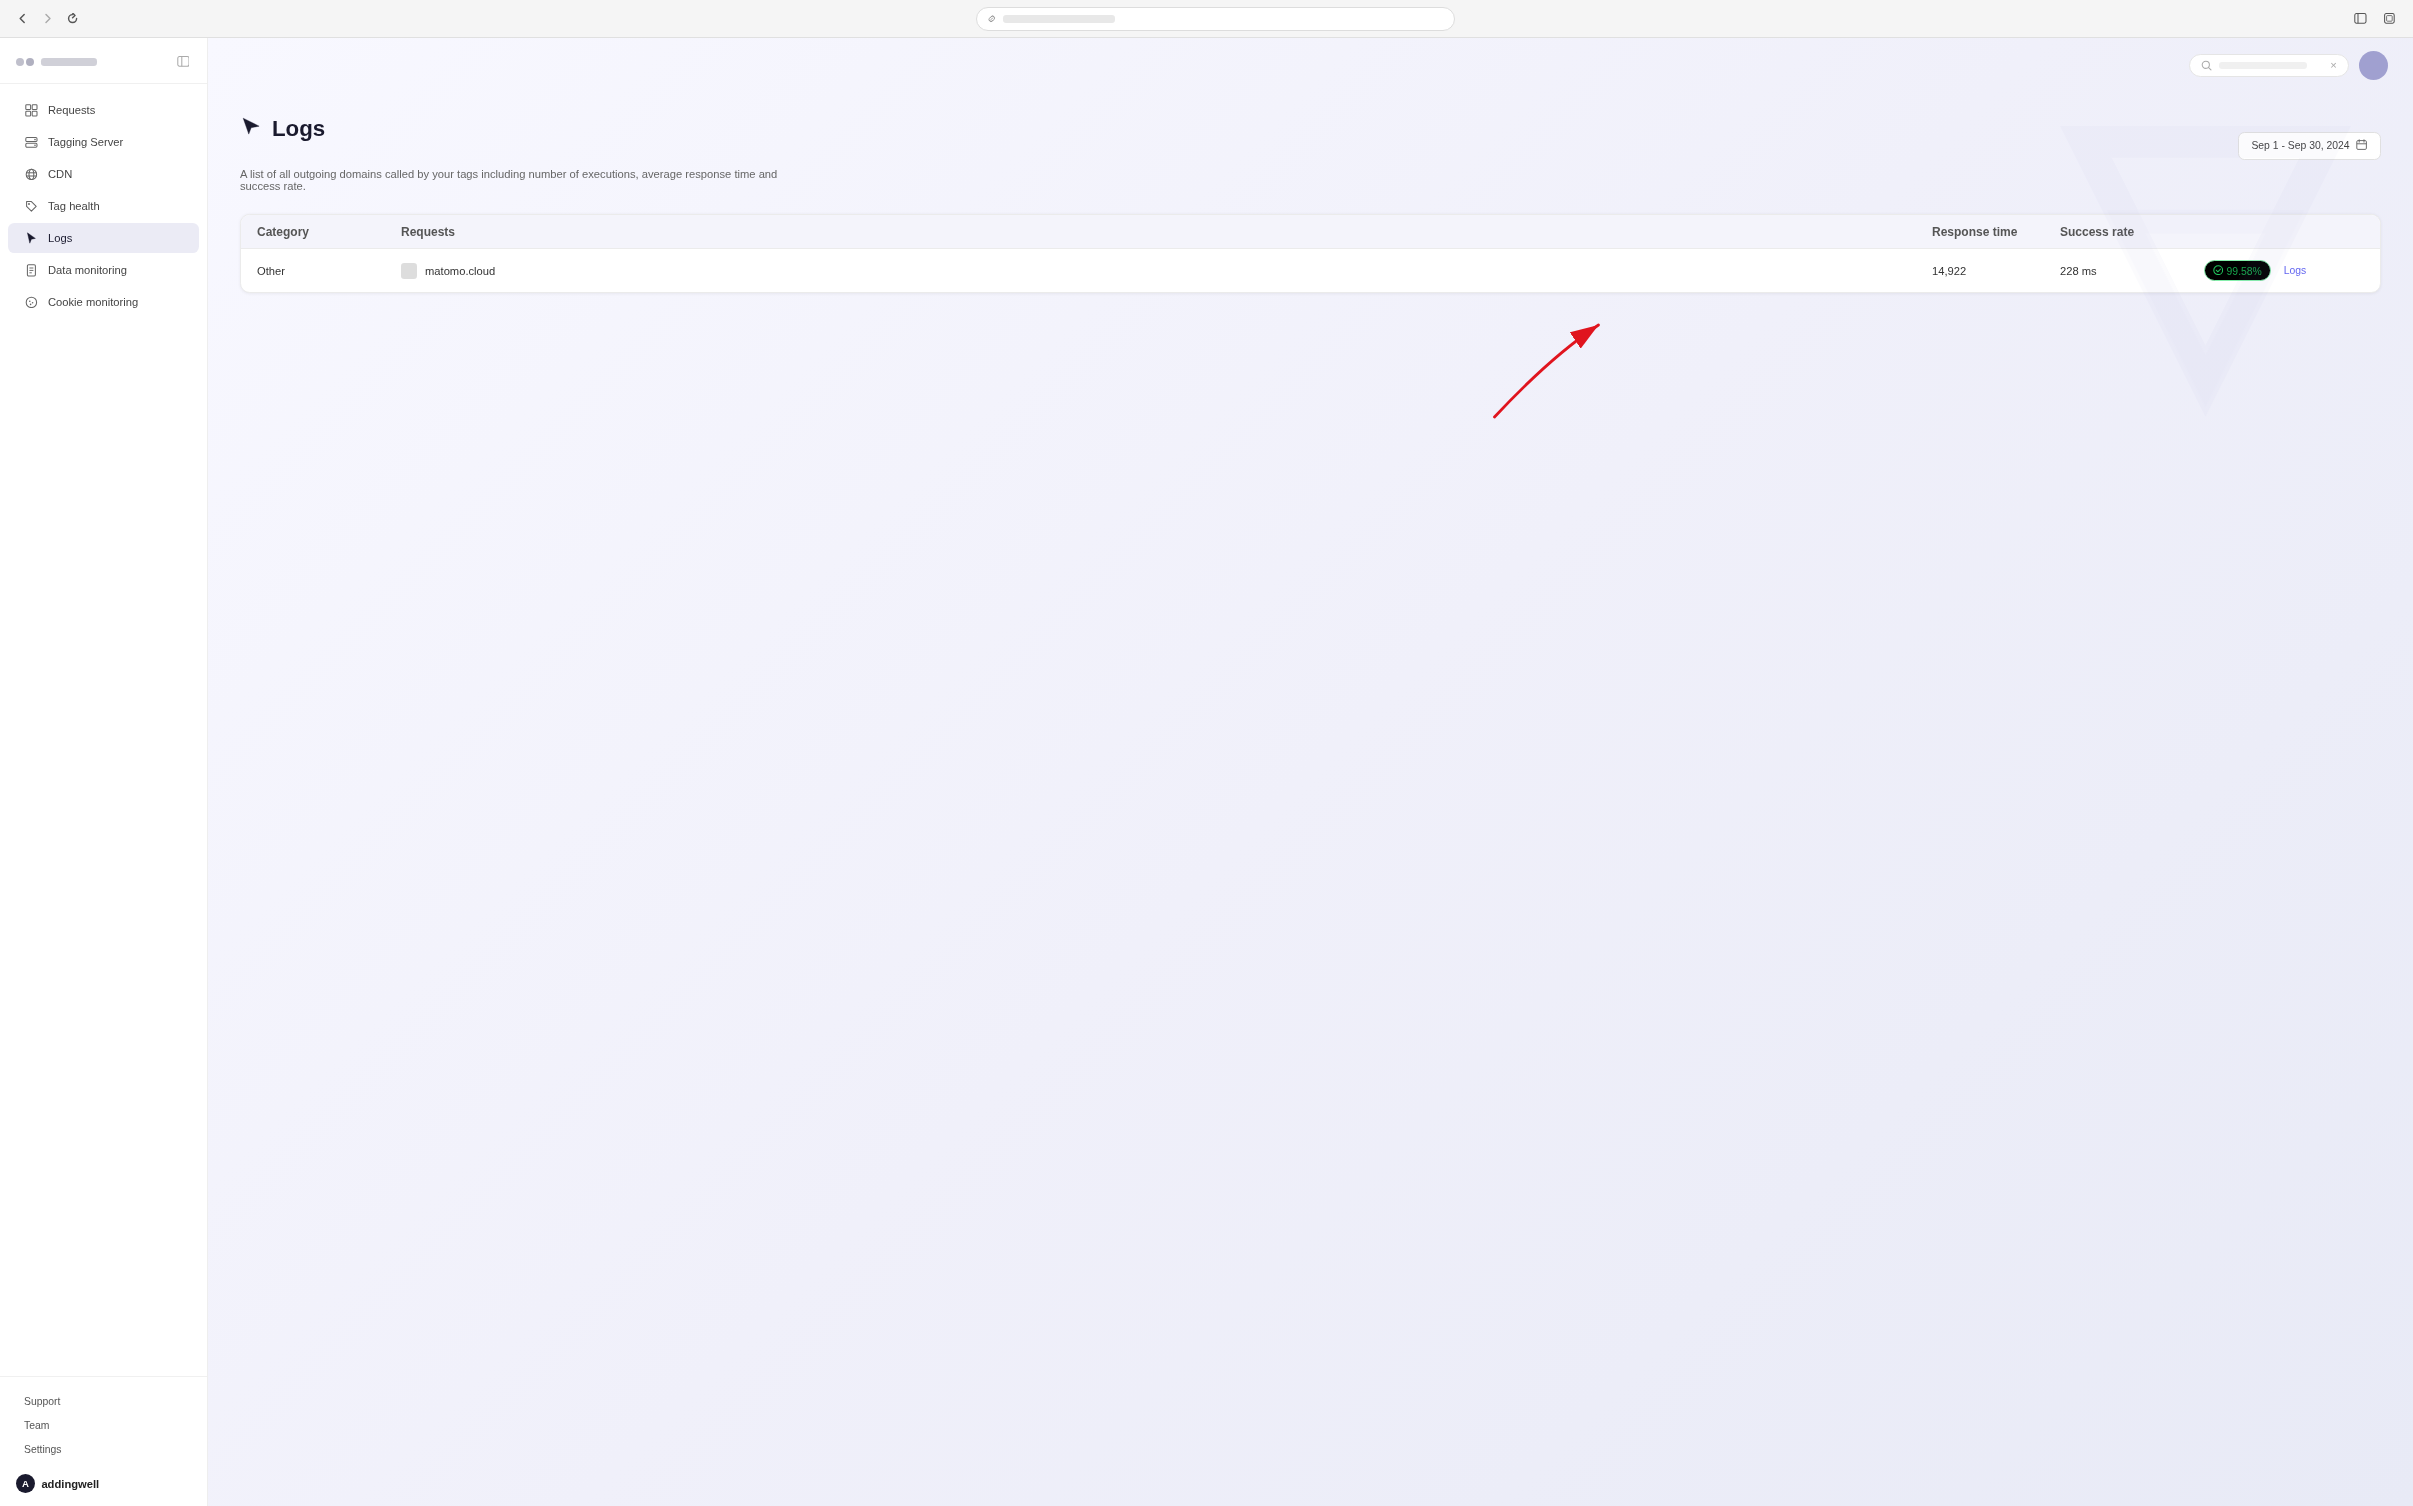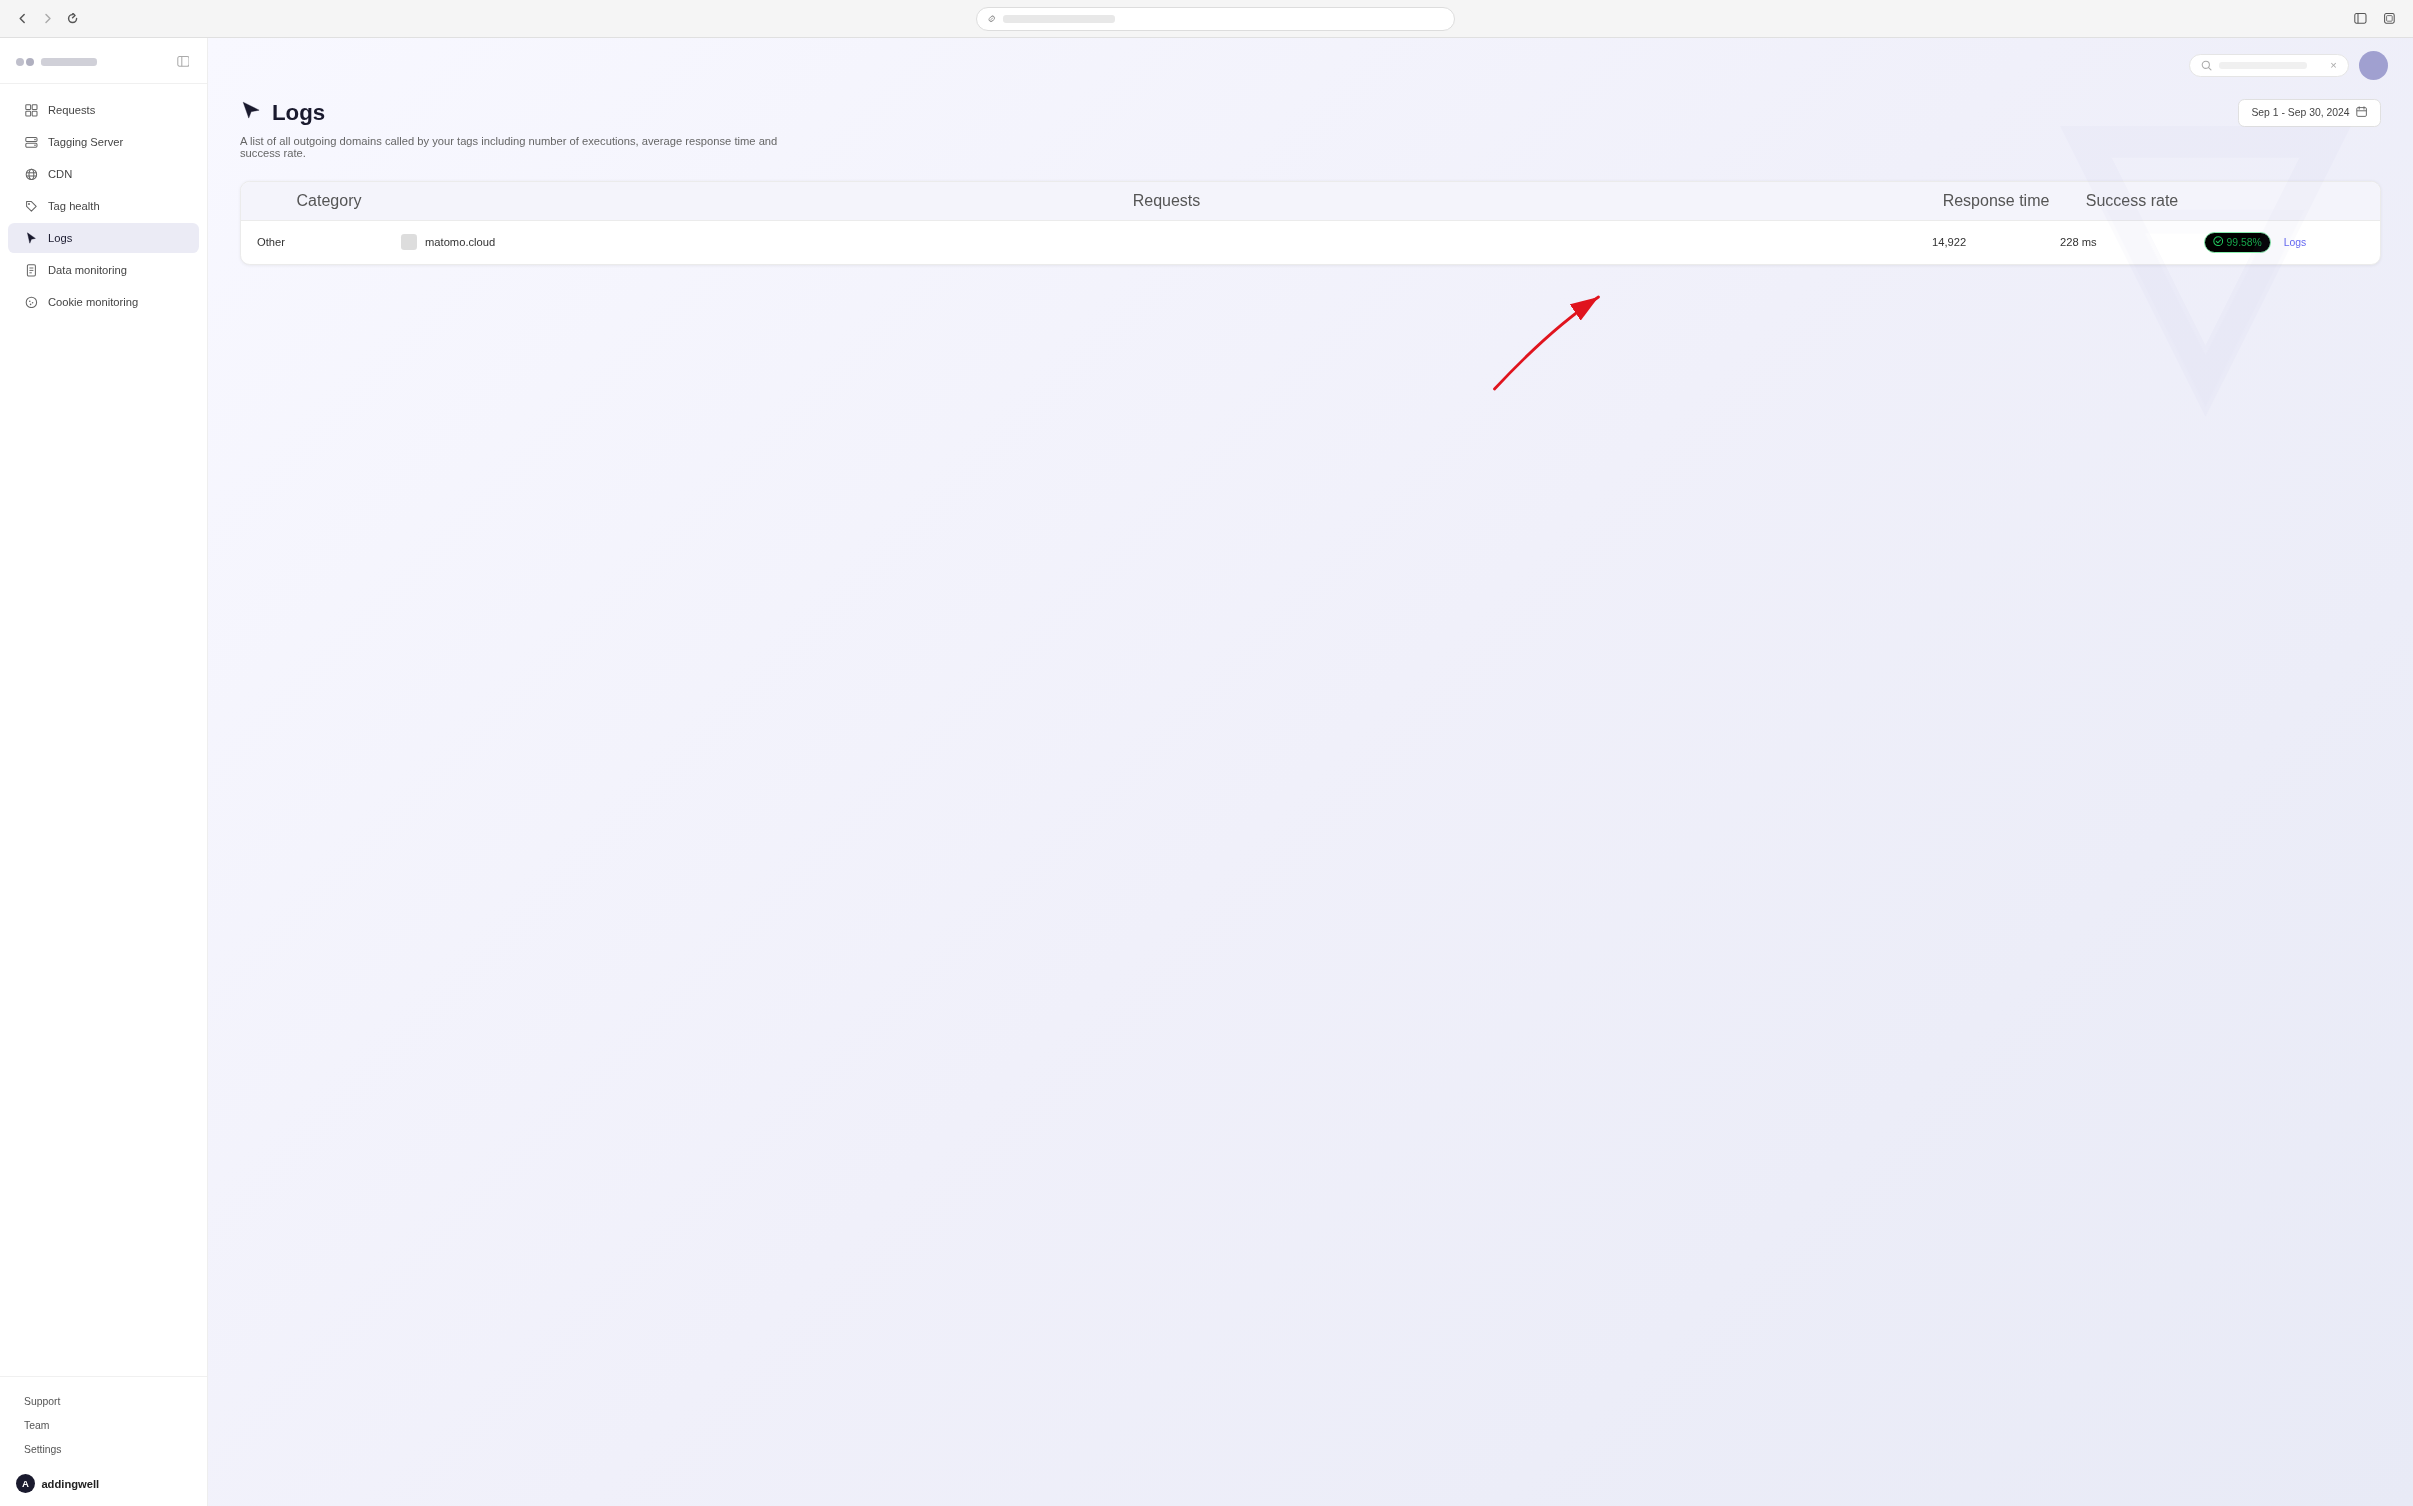--- a/index.html
+++ b/index.html
@@ -272,20 +272,21 @@
       display: flex;
       align-items: center;
       gap: 6.4px;
       background: #fff;
       border: 0.8px solid #e0e0e0;
       border-radius: 6.4px;
       padding: 6.4px 12.8px;
       font-size: 10.4px;
       color: #444;
       cursor: pointer;
+      margin-top: 33px;
     }
     .date-picker-icon { color: #666; }
 
     .page-subtitle {
       font-size: 11.2px;
       color: #666;
       margin-bottom: 22.3px;
       max-width: 559px;
     }
 
@@ -298,24 +299,23 @@
       border: 0.8px solid #ebebeb;
     }
     .table-header {
       display: grid;
       grid-template-columns: 144px 1fr 128px 144px 160px;
       background: #f4f4fb;
       padding: 9.6px 16px;
       border-bottom: 0.8px solid #ebebeb;
     }
     .table-header-cell {
-      font-size: 16px;
+      font-size: 12px;
       color: #555;
-      font-weight: 400;
-      text-align: center;
+      font-weight: 700;
     }
     .table-row {
       display: grid;
       grid-template-columns: 144px 1fr 128px 144px 160px;
       padding: 11.2px 16px;
       align-items: center;
       border-bottom: 0.8px solid #f5f5f5;
     }
     .table-row:last-child { border-bottom: none; }
     .table-cell {

